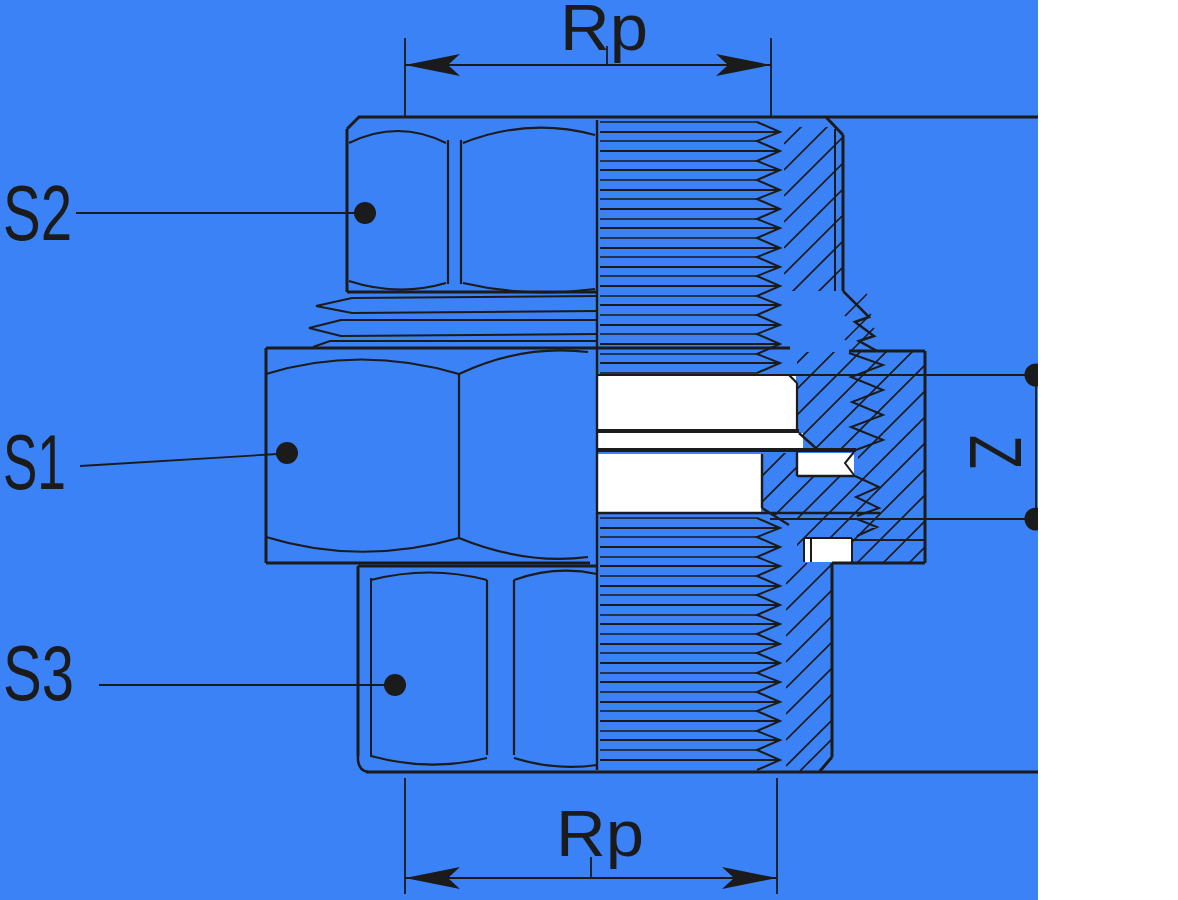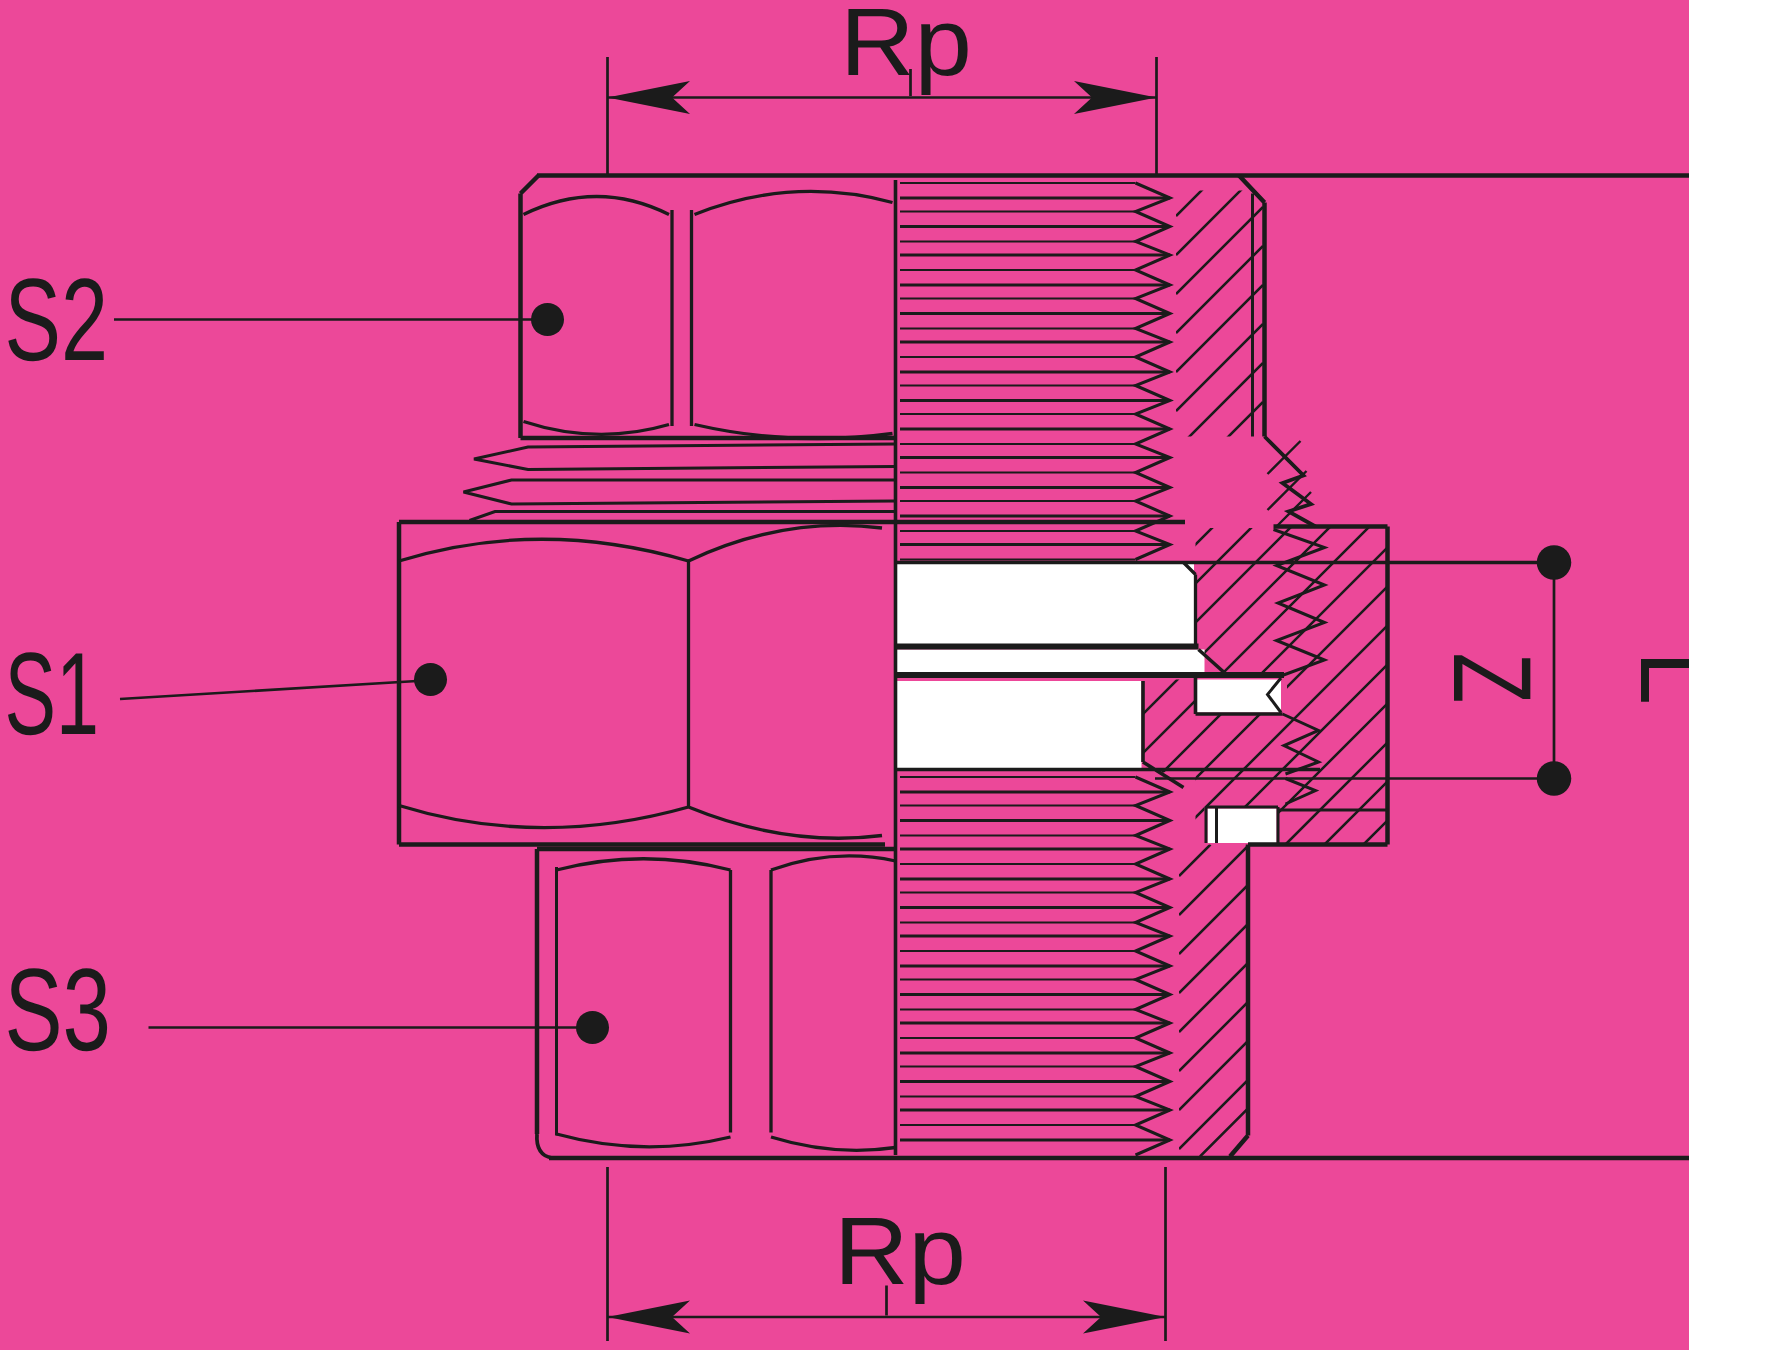--- a/index.html
+++ b/index.html
@@ -1,16 +1,16 @@
 <!DOCTYPE html>
 <html><head>
 <meta charset="utf-8">
 <style>
   html,body{margin:0;padding:0;background:#ffffff;}
-  .stage{width:1126px;height:900px;position:relative;background:#ec4899;overflow:hidden;}
+  .stage{width:1038px;height:900px;position:relative;background:#3b82f6;overflow:hidden;}
   svg{display:block;}
   text{font-family:"Liberation Sans","DejaVu Sans",sans-serif;fill:#1b1b1b;}
   .lbl{font-size:78px;font-weight:400;}
   .dimlbl{font-size:64px;font-weight:400;}
   .zlbl{font-size:74px;font-weight:400;}
   .llbl{font-size:70px;font-weight:400;}
 </style>
 </head>
 <body>
 

